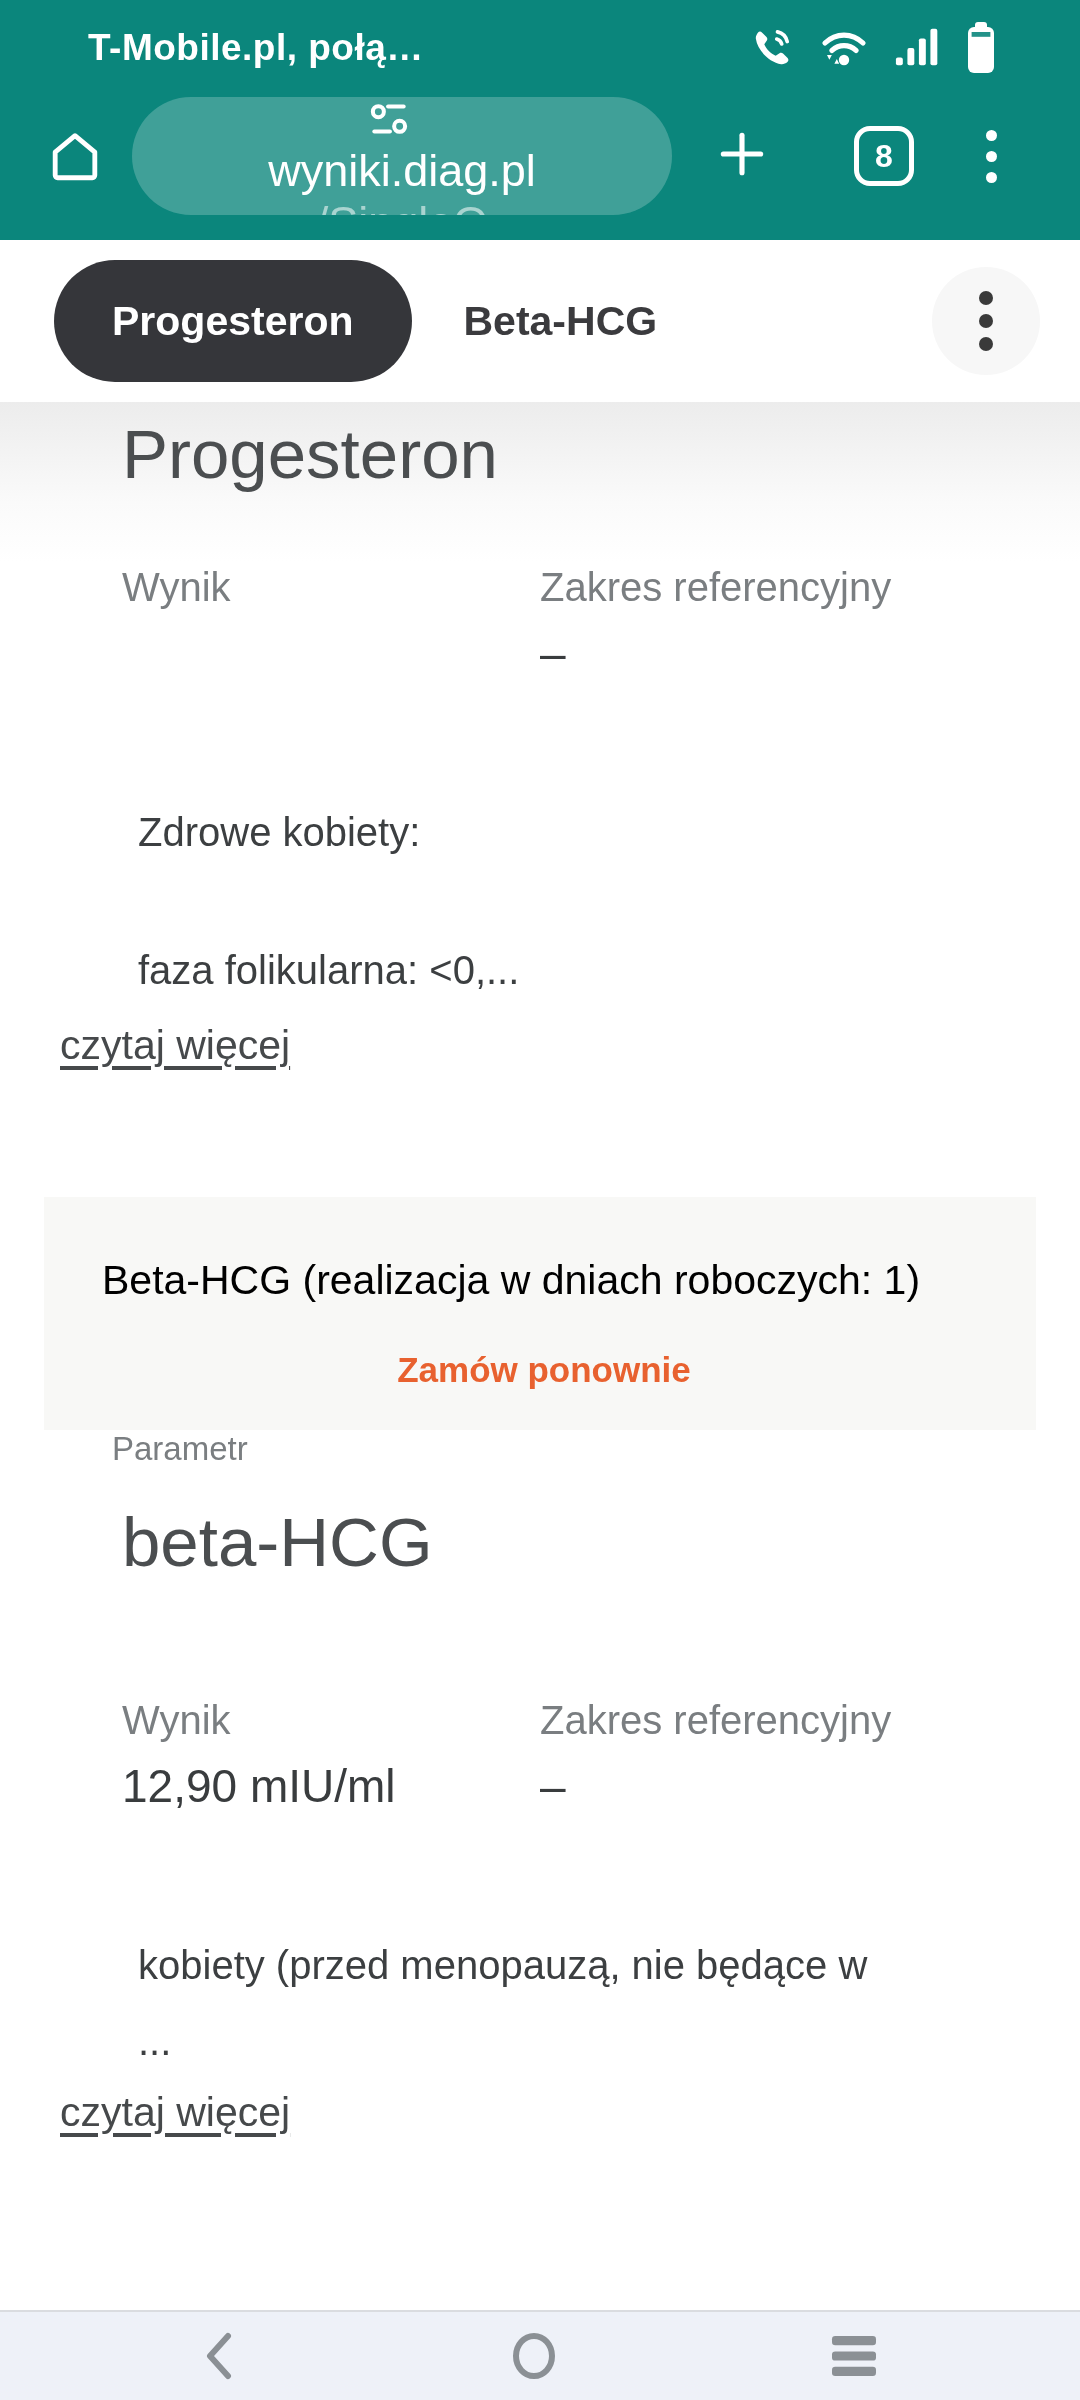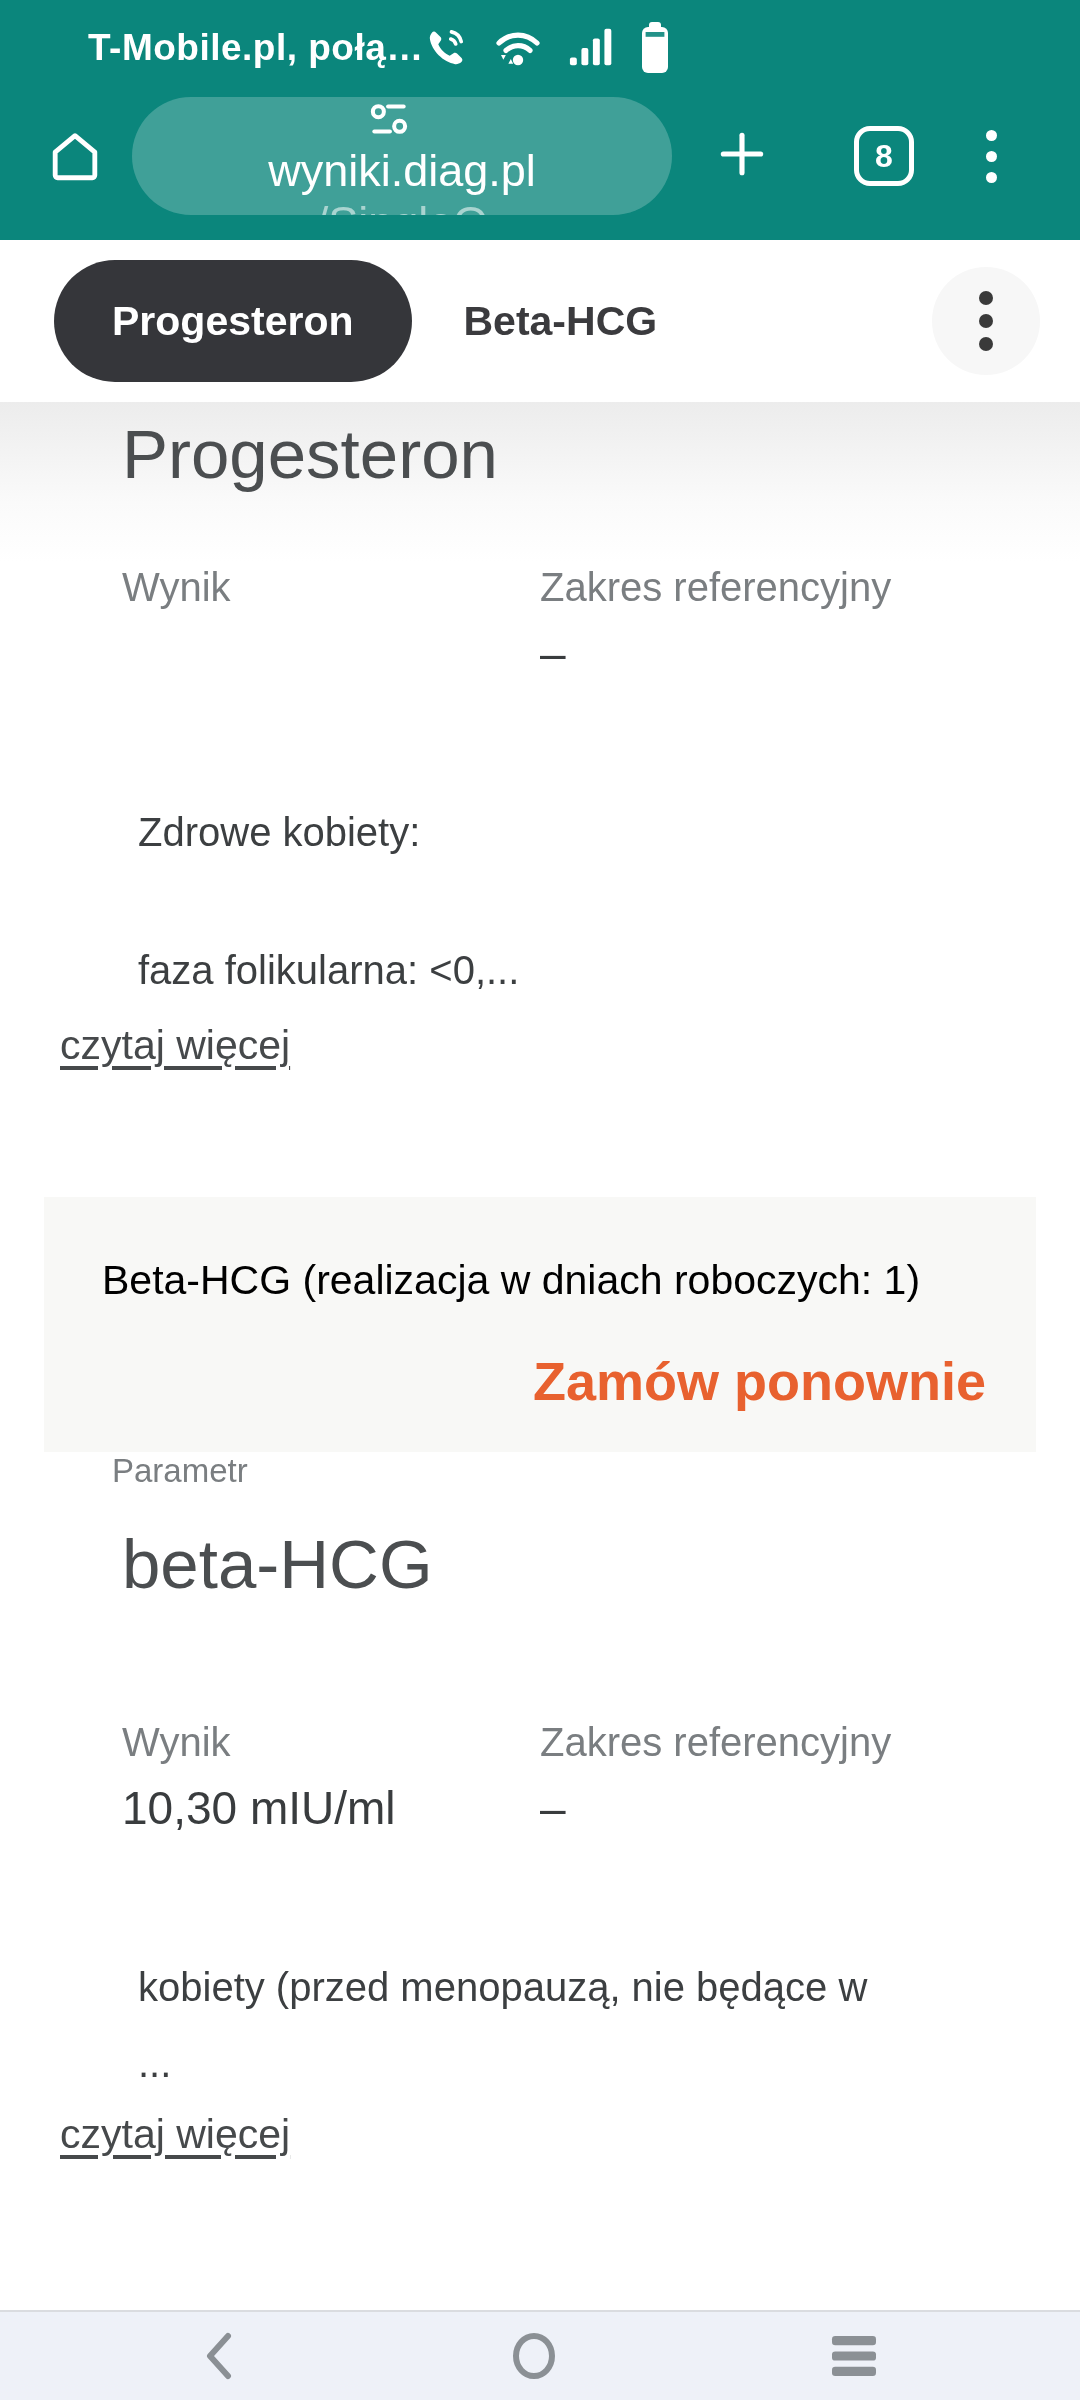--- a/index.html
+++ b/index.html
@@ -8,21 +8,21 @@
     width:1080px; height:2400px;
     font-family:"Liberation Sans", sans-serif;
     background:#ffffff;
     display:flex; flex-direction:column;
     overflow:hidden;
   }
 
   
   .status-bar {
     background:#0b867c; height:82px; flex:none;
-    display:flex; align-items:center; 
+    display:flex; align-items:center; justify-content:space-between;
     padding:14px 84px 0 88px;
     color:#ffffff;
   }
   .carrier { font-size:37px; font-weight:bold; letter-spacing:0.5px; }
   .status-icons { display:flex; align-items:center; gap:26px; }
   .status-icons svg { display:block; }
 
   
   .toolbar {
     background:#0b867c; height:158px; flex:none;
@@ -90,22 +90,22 @@
     display:inline-block; margin:24px 0 0 60px;
     font-size:41px; color:#46494b; text-decoration:underline; text-underline-offset:7px;
   }
 
   .order-card {
     margin:128px 0 0 44px; width:992px;
     background:#f8f8f6; padding:60px 50px 40px 58px;
   }
   .order-title { font-size:41px; color:#000000; }
   .order-action {
-    display:block; text-align:right; margin-top:46px;
-    color:#e8612f; font-weight:bold; font-size:54px;
+    display:block; text-align:center; margin-top:46px;
+    color:#e8612f; font-weight:bold; font-size:35px;
   }
 
   .param-label { padding-left:112px; font-size:33px; color:#7a7e81; }
   .h1-second { padding-top:0; margin-top:34px; }
   .grid-second { margin-top:114px; }
   .mt-ellipsis { margin-top:28px; }
   .mt-link2 { margin-top:20px; }
 
   
   .bottom-nav {
@@ -227,21 +227,21 @@
     <div class="order-title">Beta-HCG (realizacja w dniach roboczych: 1)</div>
     <a class="order-action">Zamów ponownie</a>
   </div>
 
   <div class="param-label">Parametr</div>
   <div class="h1 h1-second">beta-HCG</div>
 
   <div class="result-grid grid-second">
     <div>
       <div class="cell-label">Wynik</div>
-      <div class="cell-value">10,30 mIU/ml</div>
+      <div class="cell-value">12,90 mIU/ml</div>
     </div>
     <div>
       <div class="cell-label">Zakres referencyjny</div>
       <div class="cell-value">–</div>
     </div>
   </div>
 
   <div class="para mt-desc1">kobiety (przed menopauzą, nie będące w</div>
   <div class="para mt-ellipsis">...</div>
   <a class="read-more mt-link2">czytaj więcej</a>

